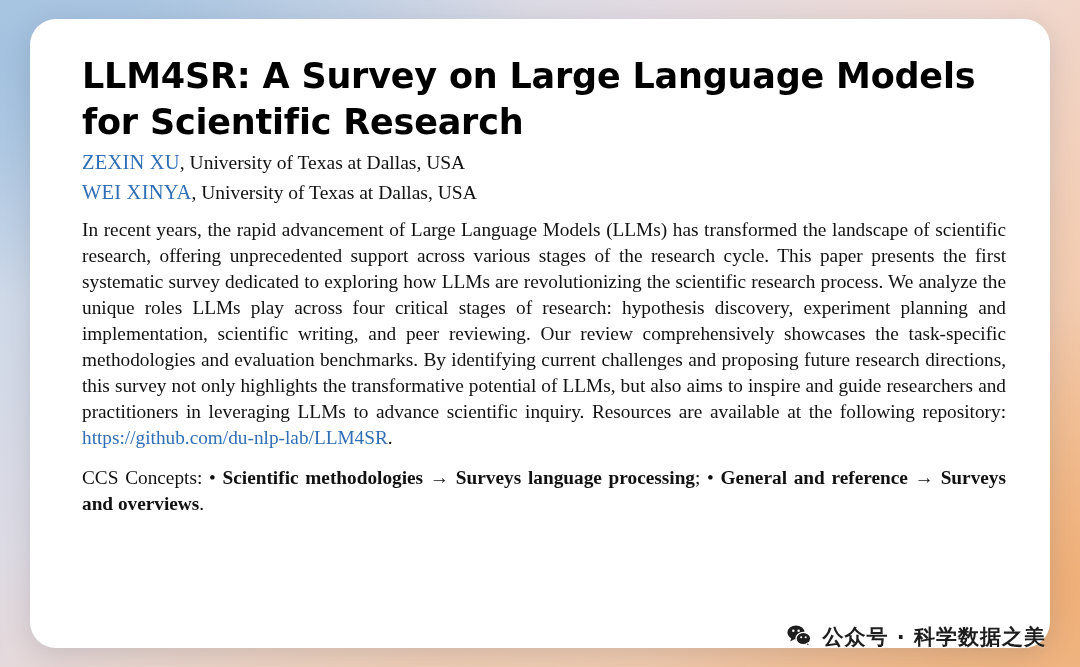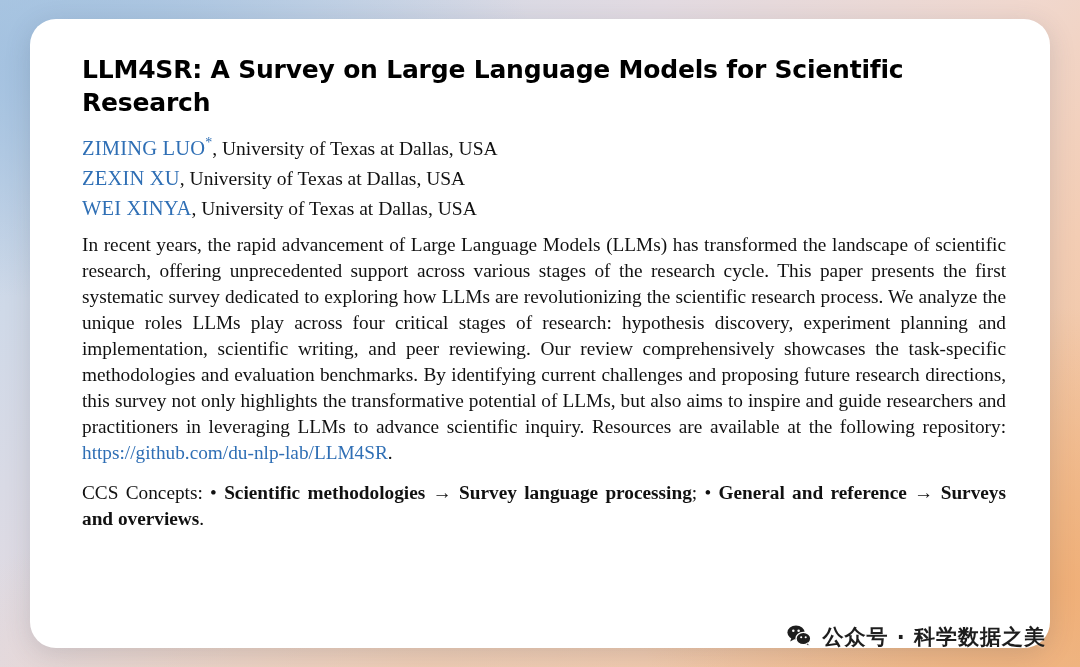--- a/index.html
+++ b/index.html
@@ -32,25 +32,25 @@
     background: #ffffff;
     border-radius: 26px;
     box-shadow: 0 6px 26px rgba(60,70,90,0.18);
     box-sizing: border-box;
     padding: 30px 44px 10px 52px;
     overflow: hidden;
   }
   .paper-title {
     font-family: "DejaVu Sans", sans-serif;
     font-weight: 700;
-    font-size: 25px;
+    font-size: 35px;
     line-height: 1.32;
     color: #000000;
     letter-spacing: -0.2px;
-    margin: 4px 0 14px 0;
+    margin: 4px 0 2px 0;
   }
   .authors {
     margin: 0 0 10px 0;
   }
   .author-line {
     font-size: 19.5px;
     line-height: 1.43;
     color: #111111;
     white-space: nowrap;
   }
@@ -112,33 +112,30 @@
 <body>
 
 <div class="bg-accent"></div>
 
 <div class="paper-card">
 
   <h1 class="paper-title">LLM4SR: A Survey on Large Language Models for Scientific Research</h1>
 
   <div class="authors">
     <div class="author-line">
-      <span class="author-name">ZIMING LUO</span><span class="author-star">*</span><span class="author-affil">, University of Texas at Dallas, USA</span>
-    </div>
-    <div class="author-line">
       <span class="author-name">ZEXIN XU</span><span class="author-star"></span><span class="author-affil">, University of Texas at Dallas, USA</span>
     </div>
     <div class="author-line">
       <span class="author-name">WEI XINYA</span><span class="author-star"></span><span class="author-affil">, University of Texas at Dallas, USA</span>
     </div>
   </div>
 
   <p class="abstract"><span>In recent years, the rapid advancement of Large Language Models (LLMs) has transformed the landscape of scientific research, offering unprecedented support across various stages of the research cycle. This paper presents the first systematic survey dedicated to exploring how LLMs are revolutionizing the scientific research process. We analyze the unique roles LLMs play across four critical stages of research: hypothesis discovery, experiment planning and implementation, scientific writing, and peer reviewing. Our review comprehensively showcases the task-specific methodologies and evaluation benchmarks. By identifying current challenges and proposing future research directions, this survey not only highlights the transformative potential of LLMs, but also aims to inspire and guide researchers and practitioners in leveraging LLMs to advance scientific inquiry. Resources are available at the following repository: </span><a class="repo-link" href="#">https://github.com/du-nlp-lab/LLM4SR</a><span>.</span></p>
 
-  <p class="ccs"><span>CCS Concepts: </span><span>• </span><b>Scientific methodologies</b><span> → </span><b>Survey language processing</b><span>; </span><span>• </span><b>General and reference</b><span> → </span><b>Surveys and overviews</b><span>.</span></p>
+  <p class="ccs"><span>CCS Concepts: </span><span>• </span><b>Scientific methodologies</b><span> → </span><b>Surveys language processing</b><span>; </span><span>• </span><b>General and reference</b><span> → </span><b>Surveys and overviews</b><span>.</span></p>
 
 </div>
 
 <div class="watermark">
   <span class="wechat-icon">
     <svg width="26" height="26" viewBox="0 0 26 26" xmlns="http://www.w3.org/2000/svg">
       <ellipse cx="10" cy="9.5" rx="8.6" ry="7.1" fill="#1d1d1d"></ellipse>
       <polygon points="5.5,14.5 4.2,18.4 8.3,16.2" fill="#1d1d1d"></polygon>
       <ellipse cx="17.4" cy="15.6" rx="7.4" ry="6.2" fill="#1d1d1d" stroke="#ffffff" stroke-width="1.4"></ellipse>
       <polygon points="22.2,19.8 23.6,23.2 19.6,21.3" fill="#1d1d1d" stroke="#ffffff" stroke-width="1"></polygon>

